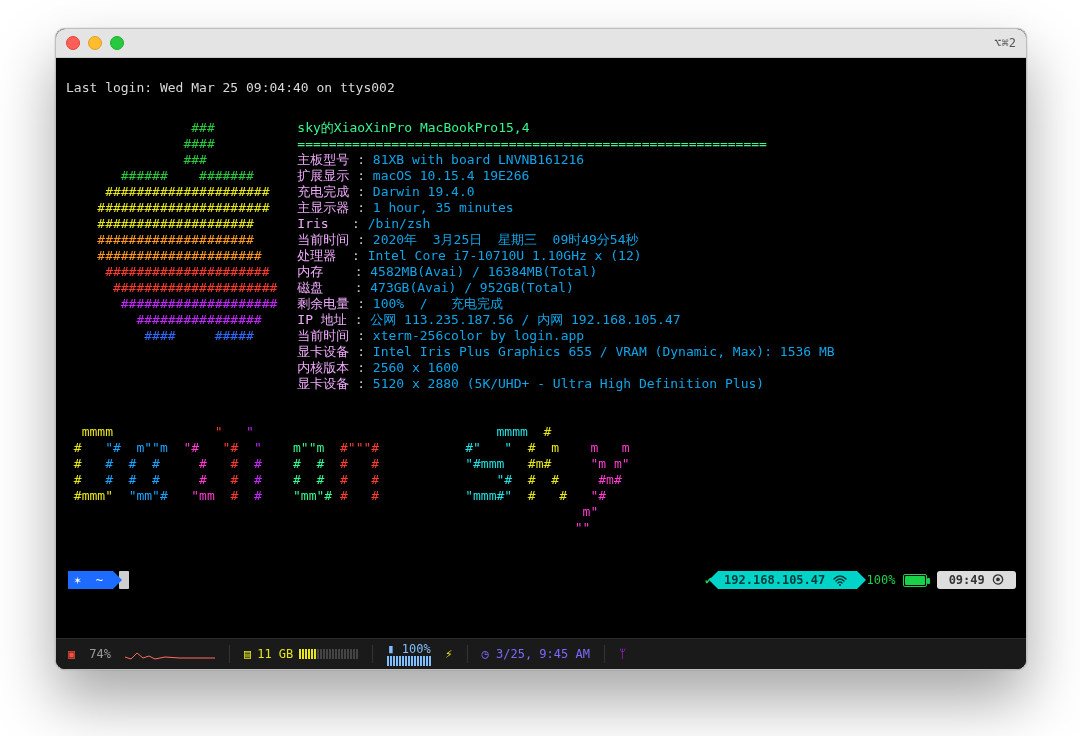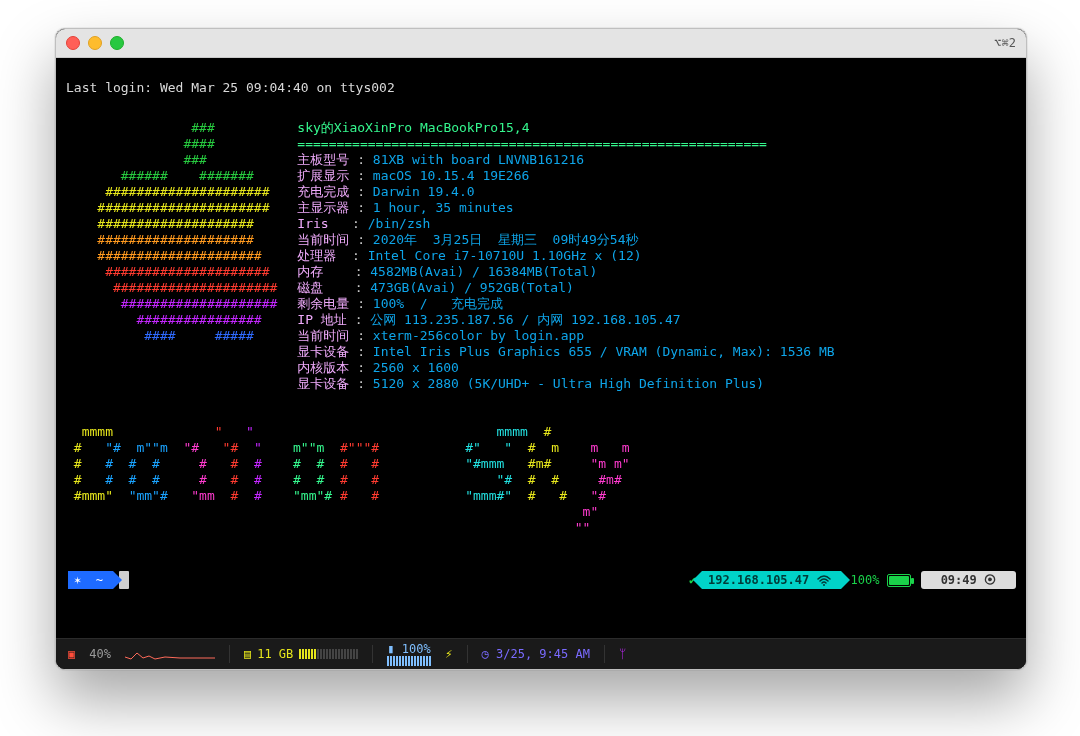--- a/index.html
+++ b/index.html
@@ -64,21 +64,21 @@
   }
   .sl-apple{color:#bbb;font-size:13px;margin-right:2px;}
   .sl-home{background:#1e6bff;color:#1e6bff;}
   .sl-home span{color:#fff;}
   .sl-caret{width:10px;height:18px;background:#cfcfcf;margin-left:6px;border-radius:1px;}
   .sl-spacer{flex:1;}
   .sl-check{color:#1ad24a;margin-right:6px;}
   .sl-ip{background:#00d3c8;color:#00d3c8;}
   .sl-ip span{color:#003a37;font-weight:600;}
   .sl-batt{color:#1ad24a;margin-left:10px;}
-  .sl-clock{background:#ddd;color:#ddd;margin-left:10px;border-radius:3px;padding:0 20px;}
+  .sl-clock{background:#ddd;color:#ddd;margin-left:10px;border-radius:3px;padding:0 12px;}
   .sl-clock span{color:#333;font-weight:600;}
 
   .bottombar{
     height:30px;background:#1a1a1a;border-top:1px solid #2b2b2b;
     display:flex;align-items:center;gap:14px;padding:0 12px;
     font-family:"Menlo",monospace;font-size:12px;color:#9a9a9a;
   }
   .bb-sep{width:1px;height:18px;background:#333;}
   .chip{color:#ff4d3a;}
   .ram{color:#e6e61c;display:flex;align-items:center;gap:6px;}
@@ -162,21 +162,21 @@
               <circle cx="7" cy="10" r="1" fill="#003a37"></circle>
             </svg></span>
         <span class="sl-batt"><span>100%</span> <span class="batt-icon"><i></i></span></span>
         <span class="seg sl-clock"><span>09:49 ⦿</span></span>
       </div>
 
     </div>
 
     <div class="bottombar">
       <span class="chip">▣</span>
-      <span>40%</span>
+      <span>74%</span>
       <svg class="spark" viewBox="0 0 90 14">
           <path d="M0 10 L6 12 L12 6 L18 11 L24 9 L30 12 L40 10 L55 11 L70 11 L90 11"></path>
         </svg>
       <span class="bb-sep"></span>
       <span class="ram">
         <span>▤</span>
         <span>11 GB</span>
         <span class="bars">
             <i class="on"></i>
             <i class="on"></i>

